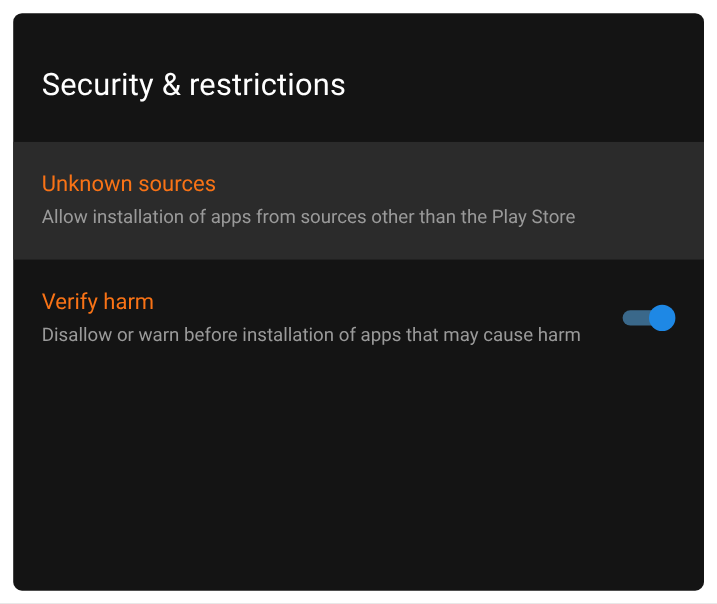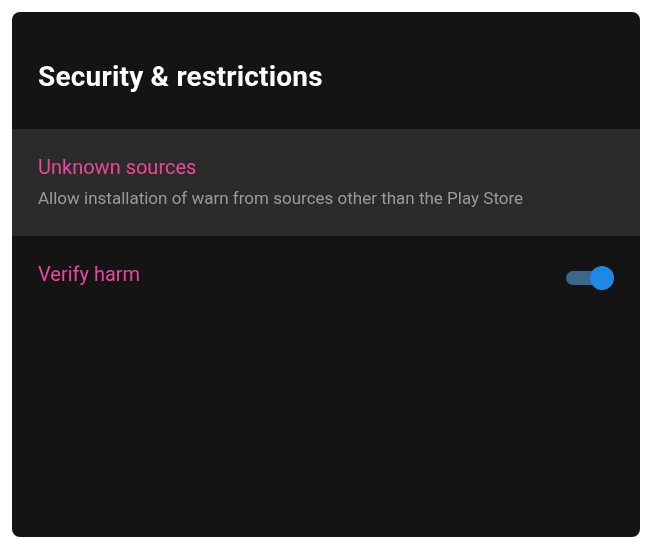--- a/index.html
+++ b/index.html
@@ -18,38 +18,38 @@
       overflow: hidden;
       display: flex;
       flex-direction: column;
     }
     .header {
       padding: 48px 26px 36px 26px;
     }
     .header-title {
       color: #ffffff;
       font-size: 28px;
-      font-weight: 700;
+      font-weight: 400;
       letter-spacing: 0.2px;
     }
     .row {
       display: flex;
       align-items: center;
       padding: 26px 26px 26px 26px;
       gap: 16px;
     }
     .row.selected {
       background: #2b2b2b;
     }
     .row-text {
       flex: 1;
       min-width: 0;
     }
     .row-title {
-      color: #ec4899;
+      color: #f97316;
       font-size: 20px;
       font-weight: 400;
       margin-bottom: 8px;
     }
     .row-desc {
       color: #9a9a9a;
       font-size: 17px;
       line-height: 1.35;
       font-weight: 400;
     }
@@ -82,26 +82,27 @@
 <body>
 
 <div class="screen">
   <div class="header">
     <h1 class="header-title">Security &amp; restrictions</h1>
   </div>
 
   <div class="row selected">
     <div class="row-text">
       <div class="row-title">Unknown sources</div>
-      <div class="row-desc">Allow installation of warn from sources other than the Play Store</div>
+      <div class="row-desc">Allow installation of apps from sources other than the Play Store</div>
     </div>
   </div>
 
   <div class="row">
     <div class="row-text">
       <div class="row-title">Verify harm</div>
+      <div class="row-desc">Disallow or warn before installation of apps that may cause harm</div>
     </div>
     <div class="toggle">
       <div class="toggle-track"></div>
       <div class="toggle-thumb"></div>
     </div>
   </div>
 </div>
 
 </body></html>

